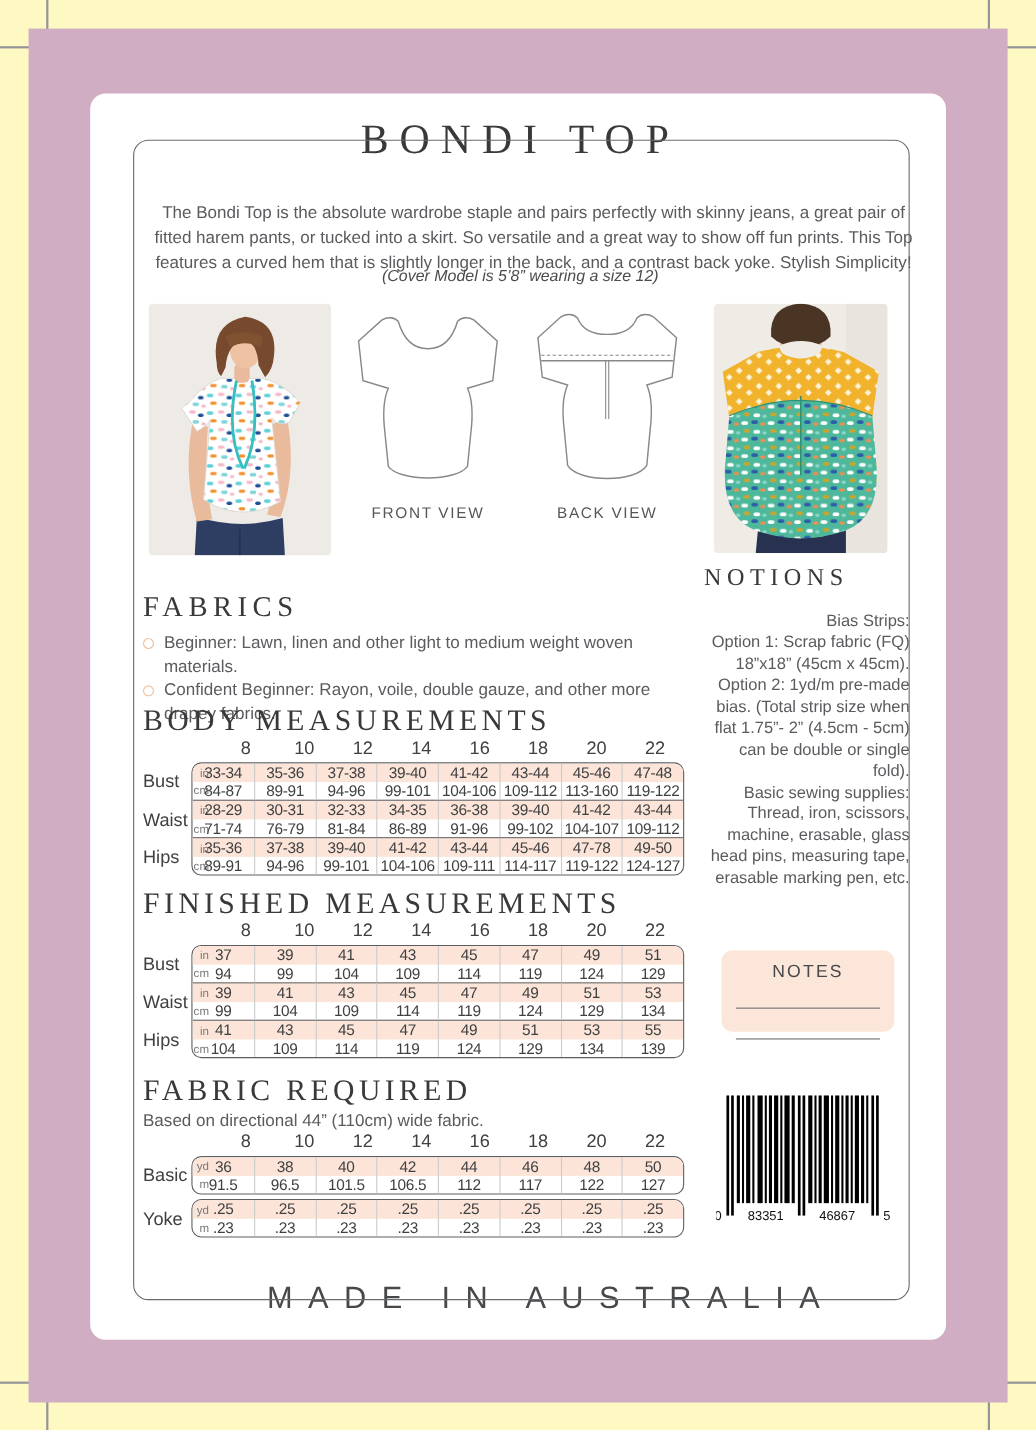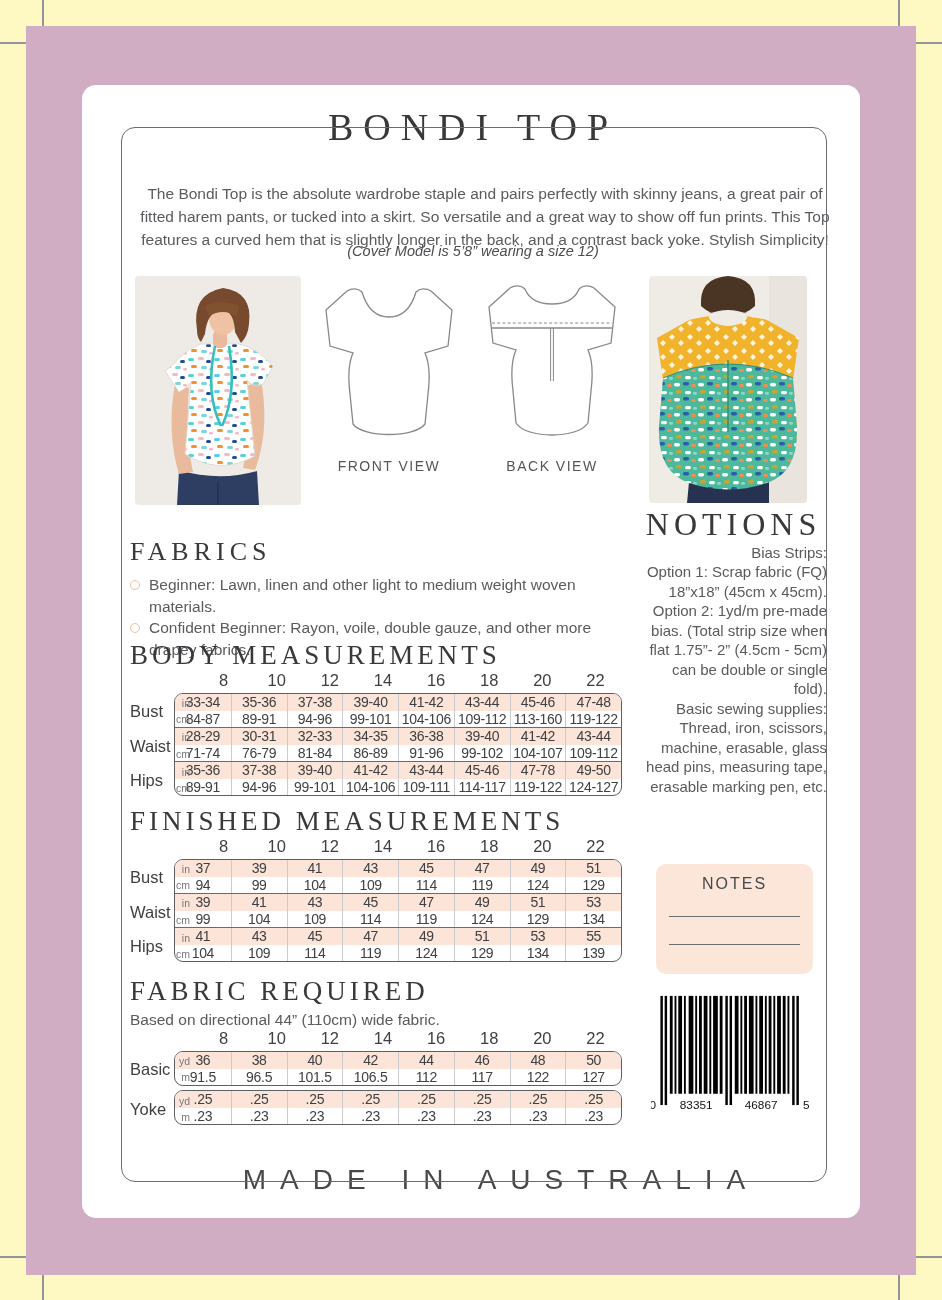--- a/index.html
+++ b/index.html
@@ -57,25 +57,25 @@
   .mrow.gsep{border-top:1.5px solid #6a6b6e;}
   .mcell{text-align:center;font-size:14px;letter-spacing:-0.3px;color:#3f4042;}
   .mcell + .mcell{border-left:1px solid #c9cbcd;}
   .tgroup{position:absolute;left:0;width:64px;height:33px;}
   .glabel{position:absolute;left:0;top:50%;transform:translateY(-50%);font-size:16.5px;color:#3f4042;}
   .tunit{position:absolute;right:4px;width:22px;text-align:right;font-size:10.5px;color:#77787b;
          height:16.5px;line-height:16.5px;}
   .tunit.u2{top:16.5px;}
   
   .notions{position:absolute;left:640px;top:515px;width:187px;font-size:15px;line-height:19.5px;color:#5a5b5e;}
-  .notions h2{font-size:32px;letter-spacing:5px;margin-bottom:8px;text-align:center;}
+  .notions h2{font-size:22px;letter-spacing:5px;margin-bottom:20px;}
   .notions p{margin:0;text-align:right;}
   .notions .supplies{}
   
-  .notes-box{position:absolute;left:656px;top:864px;width:157px;height:110px;background:#fce6d9;
+  .notes-box{position:absolute;left:656px;top:864px;width:157px;height:74px;background:#fce6d9;
          border-radius:10px;}
   .notes-box .nh{text-align:center;font-size:16px;letter-spacing:2px;color:#47484a;padding-top:11px;}
   .notes-box .nline{position:absolute;left:13px;right:13px;height:0;border-bottom:1.2px solid #6d6e71;}
   
   .barcode{position:absolute;left:651px;top:988px;width:160px;height:140px;}
   .barcode svg{display:block;}
   .bc-digit{font-family:"Liberation Sans",sans-serif;font-size:12.5px;fill:#111;}
 </style>
 </head>
 <body>

